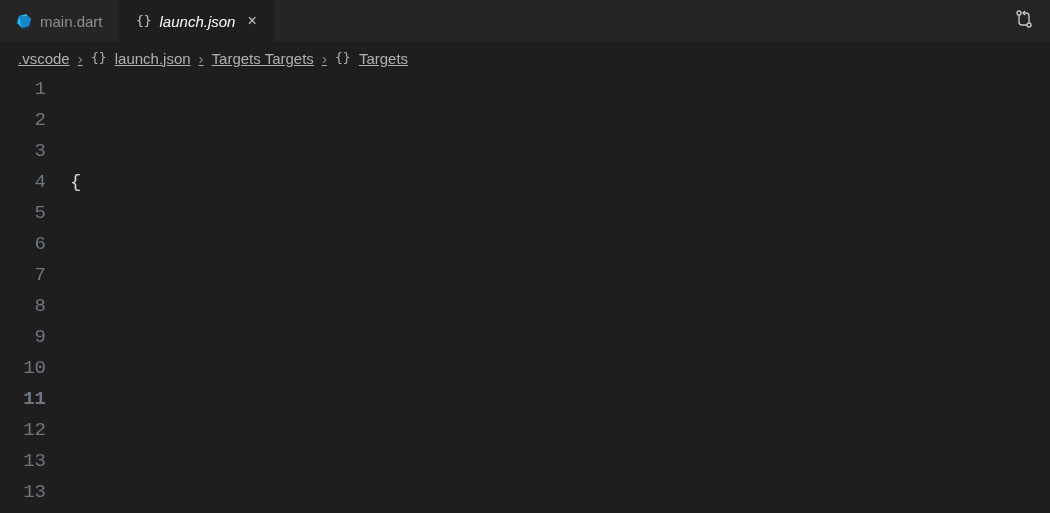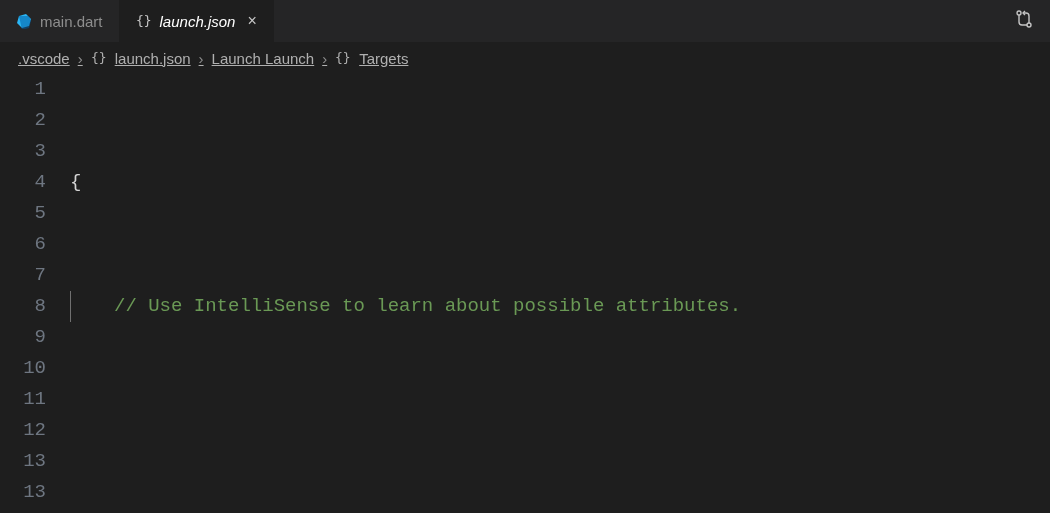--- a/index.html
+++ b/index.html
@@ -74,21 +74,21 @@
     padding-right: 24px;
     user-select:none;
   }
   .code {
     flex:1;
     position:relative;
     white-space: pre;
     overflow:hidden;
   }
   .line { height:31px; }
-  .line.hl { background:#2a2d2e; }
+  .line.hl { background:#2a2d2e;font-weight:bold; }
   .gutter .line.hl { background:transparent; }
 
   
   .ig { display:inline-block; width:11px; border-left:1px solid #404040; height:31px; vertical-align:top;}
   .ig.active { border-left-color:#707070; }
   .sp { display:inline-block; width:11px; height:31px; vertical-align:top;}
 
   
   .c-comment { color:#6a9955; }
   .c-punc    { color:#d4d4d4; }
@@ -134,21 +134,21 @@
   <div class="breadcrumbs">
     <span class="bc-item">.vscode</span>
     <span class="bc-sep">›</span>
     <span class="bc-icon">
         <svg width="16" height="16" viewBox="0 0 16 16">
           <text x="0" y="12" font-size="13" font-family="monospace" fill="#b0b0b0">{}</text>
         </svg>
       </span>
     <span class="bc-item">launch.json</span>
     <span class="bc-sep">›</span>
-    <span class="bc-item">Launch Launch</span>
+    <span class="bc-item">Targets Targets</span>
     <span class="bc-sep">›</span>
     <span class="bc-icon">
         <svg width="16" height="16" viewBox="0 0 16 16">
           <text x="0" y="12" font-size="13" font-family="monospace" fill="#b0b0b0">{}</text>
         </svg>
       </span>
     <span class="bc-item">Targets</span>
   </div>
 
   <div class="editor">
@@ -166,21 +166,20 @@
       <div class="line hl">11</div>
       <div class="line">12</div>
       <div class="line">13</div>
       <div class="line">13</div>
     </div>
 
     <div class="code">
       
       <div class="line"><span class="c-punc">{</span></div>
       
-      <div class="line"><span class="ig active"></span><span class="sp"></span><span class="sp"></span><span class="sp"></span><span class="c-comment">// Use IntelliSense to learn about possible attributes.</span></div>
       
       
       
       
       
       
       
       
       
       

